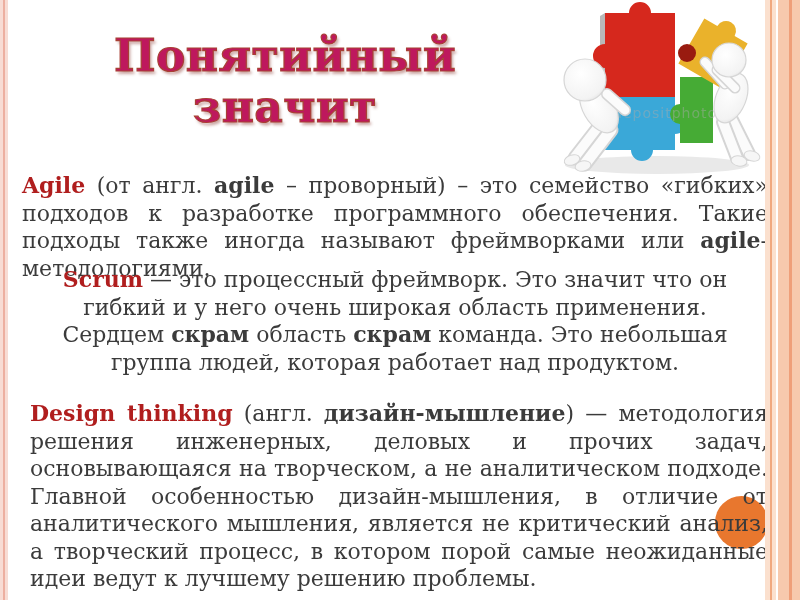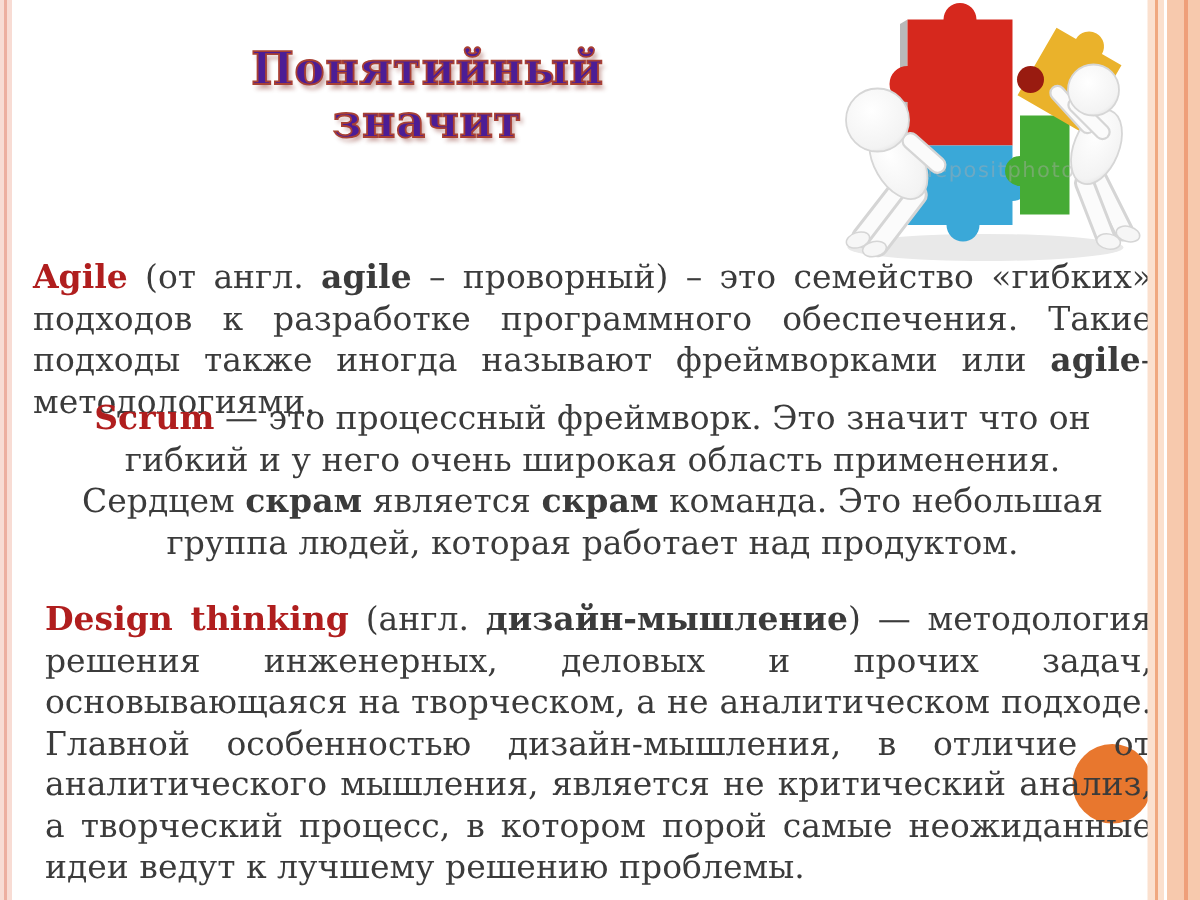--- a/index.html
+++ b/index.html
@@ -21,22 +21,22 @@
       #fbe0ce 0px,  #fbe0ce 5px,
       #f0a87f 5px,  #f0a87f 7px,
       #fbe0ce 7px,  #fbe0ce 11px,
       #ffffff 11px, #ffffff 13px,
       #f7c9ad 13px, #f7c9ad 24px,
       #ef9f79 24px, #ef9f79 27px,
       #f7c9ad 27px, #f7c9ad 35px);
   }
   .slide-title {
     position:absolute; left:35px; top:30px; width:500px; z-index:2;
-    text-align:center; font-weight:bold; font-size:30px; line-height:1.16;
-    color:#4c1d95; letter-spacing:0.5px;
+    text-align:center; font-weight:bold; font-size:44px; line-height:1.16;
+    color:#be185d; letter-spacing:0.5px;
     -webkit-text-stroke:1.2px #a84034;
     text-shadow:2px 3px 3px rgba(140,60,50,0.45);
   }
   .para {
     position:absolute; z-index:2; color:#3b3b3b;
     font-size:22px; line-height:27.5px; margin:0;
   }
   #para-agile  { left:22px; top:172px; width:746px; text-align:justify; }
   #para-scrum  { left:22px; top:266px; width:746px; text-align:center; }
   #para-design { left:30px; top:400px; width:738px; text-align:justify; }
@@ -109,15 +109,15 @@
     <path d="M180,84 L160,62" stroke="#d5d5d5" stroke-width="11" stroke-linecap="round" fill="none"></path>
     <path d="M180,84 L160,62" stroke="#fbfbfb" stroke-width="8" stroke-linecap="round" fill="none"></path>
     <path d="M190,88 L172,70" stroke="#d5d5d5" stroke-width="11" stroke-linecap="round" fill="none"></path>
     <path d="M190,88 L172,70" stroke="#fbfbfb" stroke-width="8" stroke-linecap="round" fill="none"></path>
     <circle cx="184" cy="60" r="17" fill="url(#headGrad)" stroke="#d6d6d6" stroke-width="1.2"></circle>
   </g>
 </svg>
 
 <p class="para" id="para-agile"><span class="seg-term">Agile</span><span> (от англ. </span><span class="seg-bold">agile</span><span> – проворный) – это семейство «гибких» подходов к разработке программного обеспечения. Такие подходы также иногда называют фреймворками или </span><span class="seg-bold">agile</span><span>-методологиями.</span></p>
 
-<p class="para" id="para-scrum"><span class="seg-term">Scrum</span><span> — это процессный фреймворк. Это значит что он гибкий и у него очень широкая область применения.</span><br><span>Сердцем </span><span class="seg-bold">скрам</span><span> является </span><span class="seg-bold">скрам</span><span> команда. Это небольшая группа людей, которая работает над продуктом.</span></p>
+<p class="para" id="para-scrum"><span class="seg-term">Scrum</span><span> — это процессный фреймворк. Это значит что он гибкий и у него очень широкая область применения.</span><br><span>Сердцем </span><span class="seg-bold">скрам</span><span> область </span><span class="seg-bold">скрам</span><span> команда. Это небольшая группа людей, которая работает над продуктом.</span></p>
 
 <p class="para" id="para-design"><span class="seg-term">Design thinking</span><span> (англ. </span><span class="seg-bold">дизайн-мышление</span><span>) — методология решения инженерных, деловых и прочих задач, основывающаяся на творческом, а не аналитическом подходе. Главной особенностью дизайн-мышления, в отличие от аналитического мышления, является не критический анализ, а творческий процесс, в котором порой самые неожиданные идеи ведут к лучшему решению проблемы.</span></p>
 
 </body></html>

